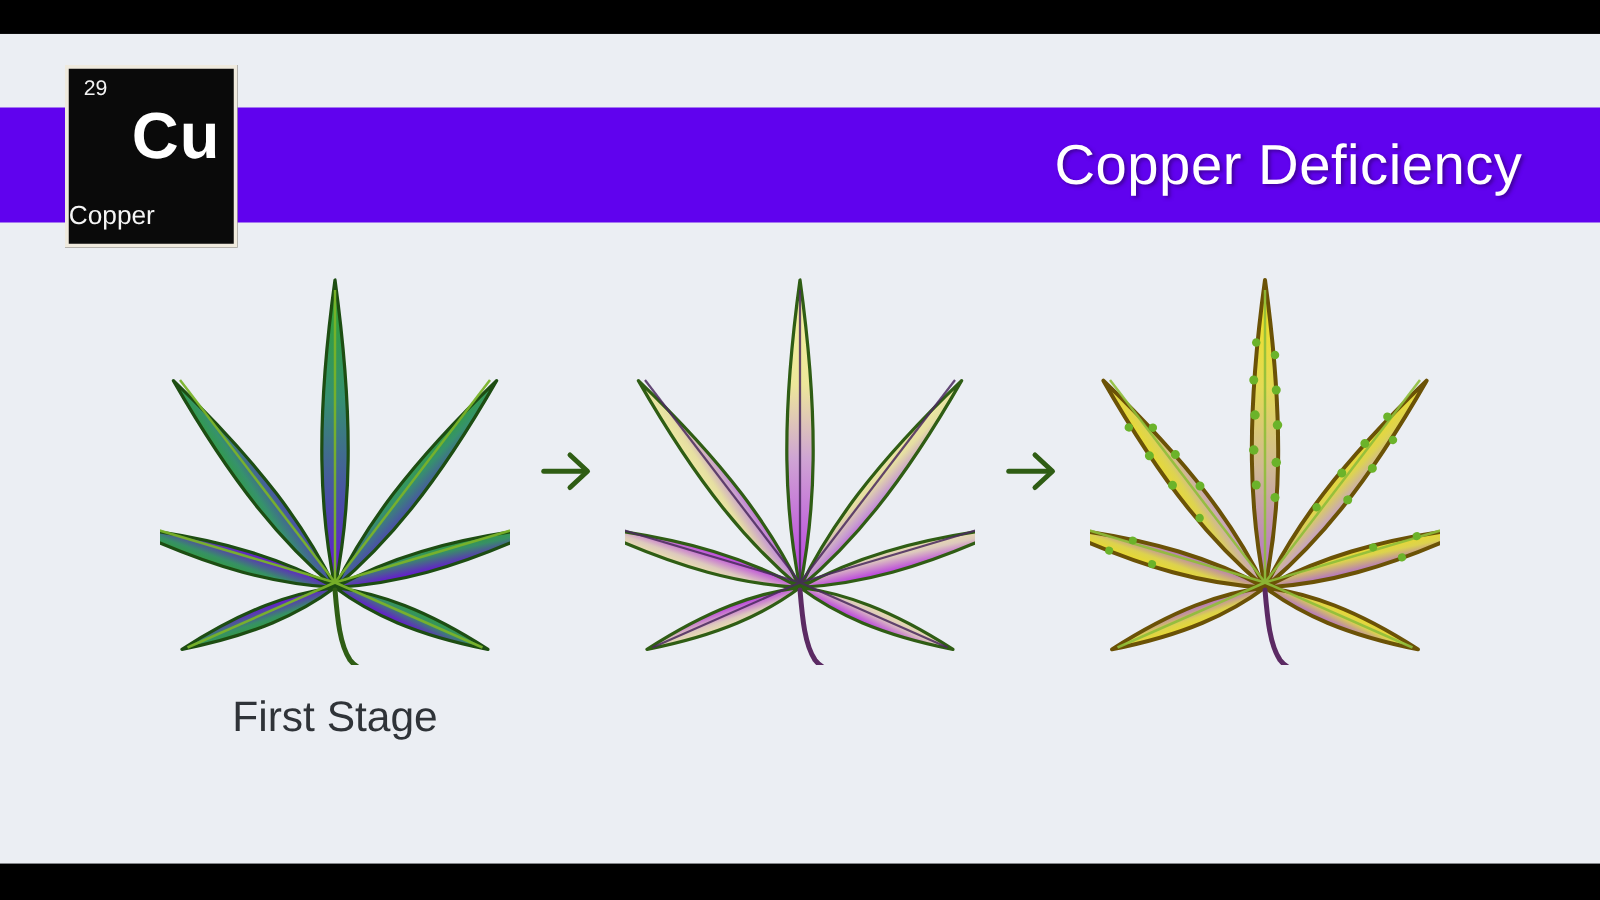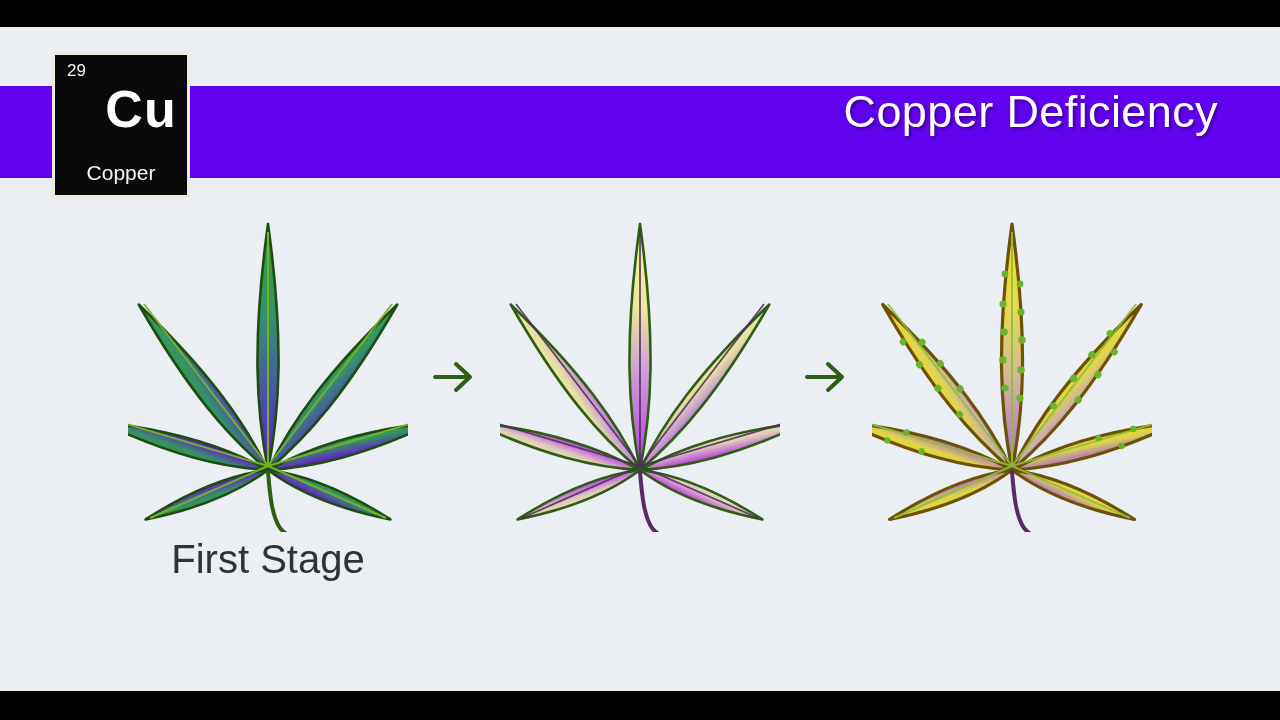--- a/index.html
+++ b/index.html
@@ -45,21 +45,21 @@
 
   
   .title-banner {
     position: absolute;
     left: 0;
     top: 59px;
     width: 1280px;
     height: 92px;
     background: #6002ee;
     display: flex;
-    align-items: flex-start;
+    align-items: center;
     justify-content: flex-end;
   }
   .title-text {
     color: #ffffff;
     font-size: 45px;
     font-weight: 400;
     letter-spacing: 0.4px;
     padding-right: 62px;
     text-shadow: 2px 2px 3px rgba(40,0,90,0.55);
     white-space: nowrap;
@@ -95,21 +95,20 @@
     font-size: 52px;
     font-weight: 700;
     letter-spacing: 1px;
     margin-left: 20px;
   }
   .element-name {
     position: absolute;
     left: 0;
     bottom: 10px;
     width: 100%;
-    text-align: center;
     color: #f5f5f5;
     font-size: 21px;
     font-weight: 400;
   }
 
   
   .stages-row {
     position: absolute;
     left: 0;
     top: 190px;
@@ -126,21 +125,22 @@
     align-items: center;
   }
   .leaf-box {
     width: 290px;
     height: 320px;
     display: flex;
     align-items: center;
     justify-content: center;
   }
   .stage-label {
-    font-size: 40px;
+    margin-top: 18px;
+    font-size: 34px;
     color: #2f3338;
     font-weight: 400;
     white-space: nowrap;
     text-align: center;
   }
   .arrow-box {
     width: 72px;
     height: 320px;
     display: flex;
     align-items: center;

